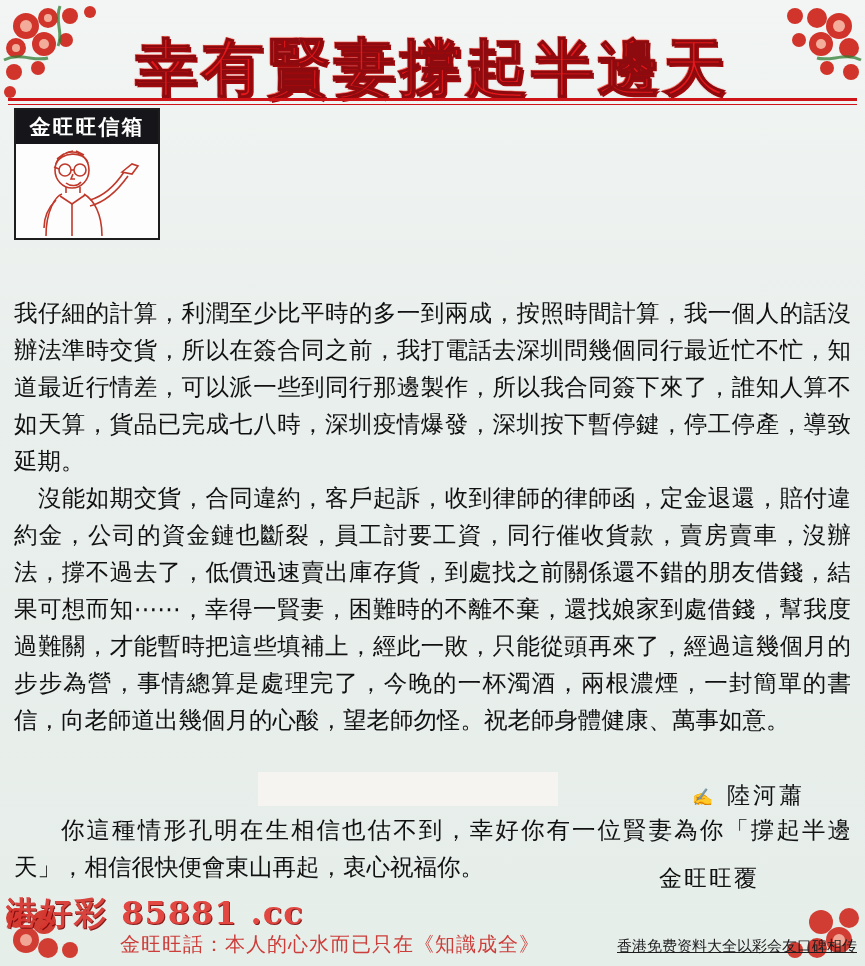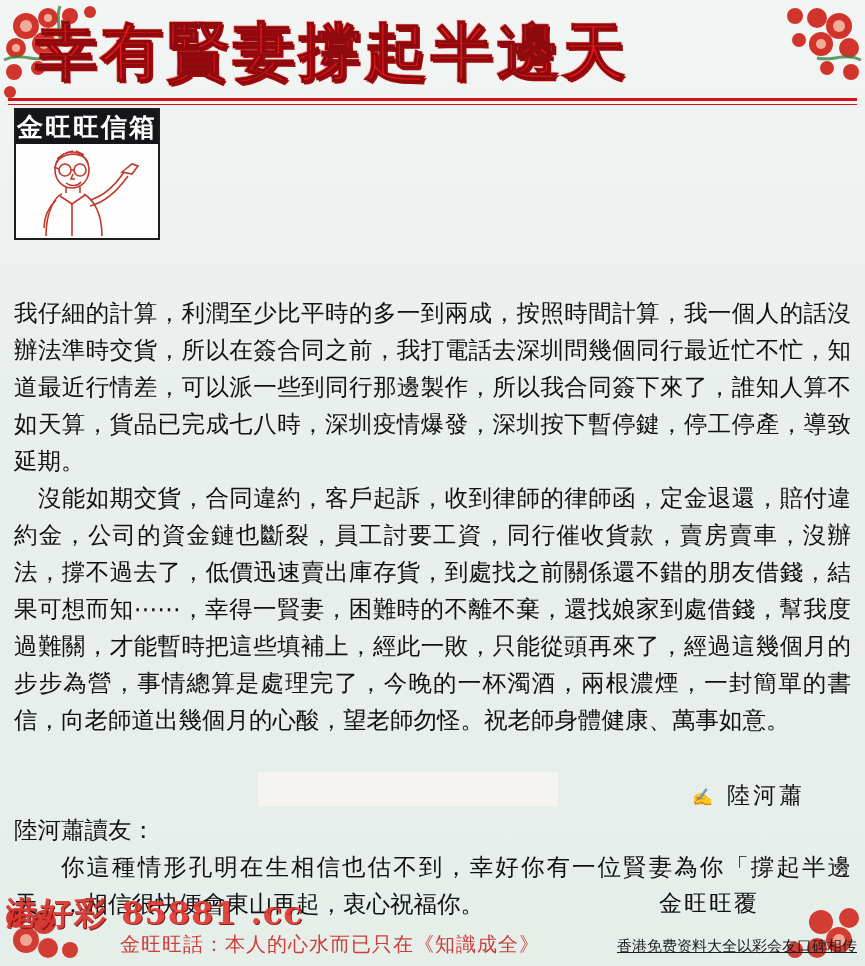--- a/index.html
+++ b/index.html
@@ -30,23 +30,23 @@
     pointer-events: none;
   }
   .corner.tl { left: 0; top: 0; }
   .corner.tr { right: 0; top: 0; transform: scaleX(-1); }
   .corner.bl { left: 0; bottom: 0; transform: scaleY(-1); }
   .corner.br { right: 0; bottom: 0; transform: scale(-1,-1); }
 
   
   .title-band {
     position: absolute;
-    left: 0; right: 0; top: 6px;
+    left: 0; right: 0; top: 22px;
     height: 92px;
-    margin-left: 35px;
+    text-align: center;
   }
   .title-text {
     font-family: "DejaVu Serif", "Liberation Serif", serif;
     font-weight: bold;
     font-size: 62px;
     letter-spacing: 4px;
     color: #e8171b;
     line-height: 92px;
     text-shadow:
       2px 2px 0 #a3090c,
@@ -75,21 +75,21 @@
     background: #ffffff;
     border: 2px solid #1d1d1d;
     box-sizing: border-box;
   }
   .logo-head {
     height: 34px;
     background: #16161a;
     color: #ffffff;
     font-family: "DejaVu Serif", "Liberation Serif", serif;
     font-weight: bold;
-    font-size: 26px;
+    font-size: 21px;
     letter-spacing: 2px;
     text-align: center;
     line-height: 34px;
   }
   .logo-art {
     position: relative;
     height: 94px;
     background: #fdfdfd;
   }
   .logo-art svg { display: block; }
@@ -150,21 +150,21 @@
     font-size: 23.5px;
     line-height: 37px;
     text-align: justify;
     text-justify: inter-ideograph;
   }
   .reply p { margin: 0; }
 
   .sign-2 {
     position: absolute;
     right: 106px;
-    top: 888px;
+    top: 863px;
     font-family: "DejaVu Serif", "Liberation Serif", serif;
     font-size: 23px;
     color: #111;
     letter-spacing: 2px;
   }
 
   
   .whiteout {
     position: absolute;
     left: 258px;
@@ -351,21 +351,20 @@
     <p>　沒能如期交貨，合同違約，客戶起訴，收到律師的律師函，定金退還，賠付違約金，公司的資金鏈也斷裂，員工討要工資，同行催收貨款，賣房賣車，沒辦法，撐不過去了，低價迅速賣出庫存貨，到處找之前關係還不錯的朋友借錢，結果可想而知⋯⋯，幸得一賢妻，困難時的不離不棄，還找娘家到處借錢，幫我度過難關，才能暫時把這些填補上，經此一敗，只能從頭再來了，經過這幾個月的步步為營，事情總算是處理完了，今晚的一杯濁酒，兩根濃煙，一封簡單的書信，向老師道出幾個月的心酸，望老師勿怪。祝老師身體健康、萬事如意。</p>
   </div>
 
   <div class="whiteout"></div>
 
   <div class="sign-1">
     <span class="mark">✍</span><span>陸河蕭</span>
   </div>
 
   <div class="reply">
-    <p>陸河蕭讀友：</p>
     <p class="indent">你這種情形孔明在生相信也估不到，幸好你有一位賢妻為你「撐起半邊天」，相信很快便會東山再起，衷心祝福你。</p>
   </div>
   <div class="sign-2">金旺旺覆</div>
 
   <div class="wm-big">
     <span>港好彩</span>
     <span class="num">85881</span>
     <span class="num">.cc</span>
   </div>
   <div class="wm-bottom-strip">

